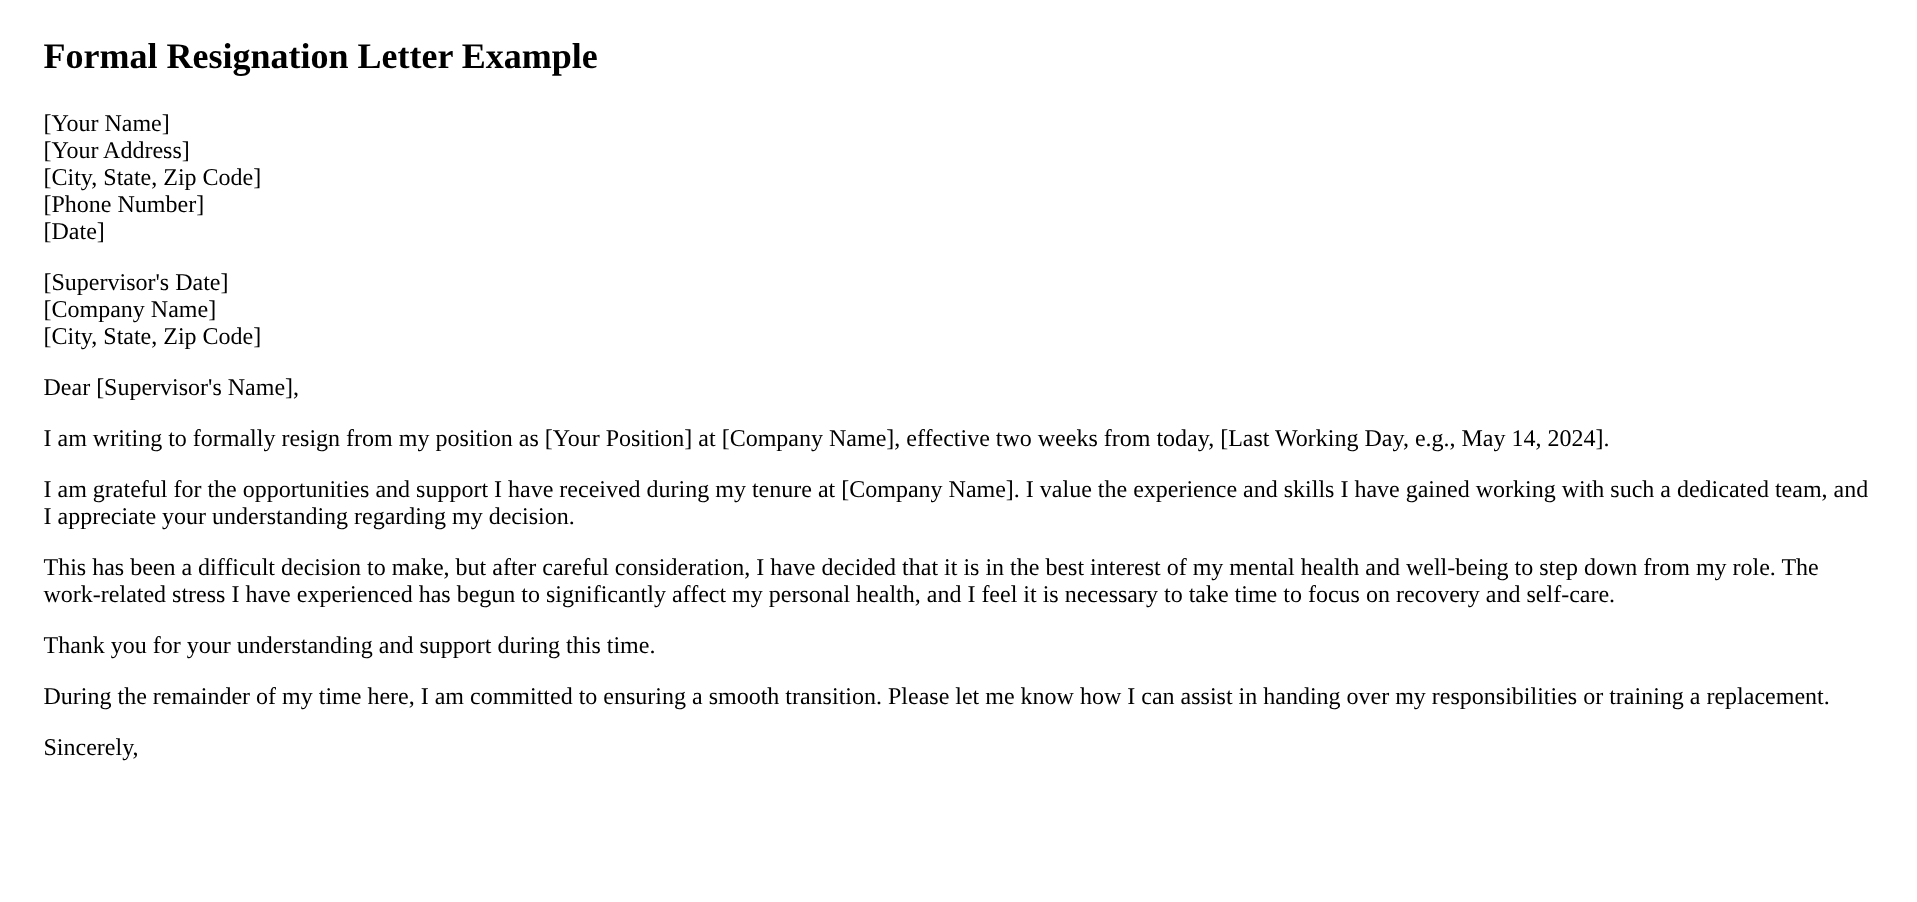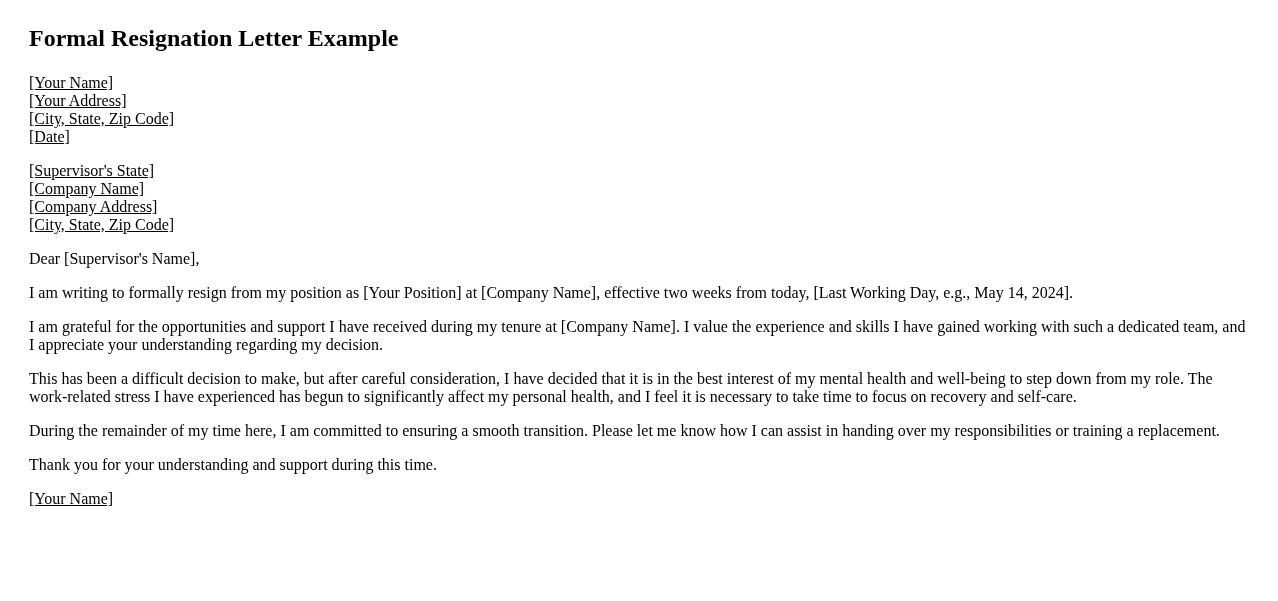--- a/index.html
+++ b/index.html
@@ -28,53 +28,53 @@
     margin: 0 0 22px 0;
     color: #000000;
   }
   .para {
     margin: 0 0 16px 0;
     padding: 0;
   }
   .para div {
     margin: 0;
     padding: 0;
-    text-decoration: underline;
   }
 </style>
 </head>
 <body>
 
 <div class="page">
 
   <h1 class="doc-title">Formal Resignation Letter Example</h1>
 
   <div class="para">
     <div>[Your Name]</div>
     <div>[Your Address]</div>
     <div>[City, State, Zip Code]</div>
+    <div>[Phone Number]</div>
     <div>[Date]</div>
   </div>
 
   <div class="para">
-    <div>[Supervisor's State]</div>
+    <div>[Supervisor's Date]</div>
     <div>[Company Name]</div>
-    <div>[Company Address]</div>
     <div>[City, State, Zip Code]</div>
   </div>
 
   <p class="para">Dear [Supervisor's Name],</p>
 
   <p class="para">I am writing to formally resign from my position as [Your Position] at [Company Name], effective two weeks from today, [Last Working Day, e.g., May 14, 2024].</p>
 
   <p class="para">I am grateful for the opportunities and support I have received during my tenure at [Company Name]. I value the experience and skills I have gained working with such a dedicated team, and I appreciate your understanding regarding my decision.</p>
 
   <p class="para">This has been a difficult decision to make, but after careful consideration, I have decided that it is in the best interest of my mental health and well-being to step down from my role. The work-related stress I have experienced has begun to significantly affect my personal health, and I feel it is necessary to take time to focus on recovery and self-care.</p>
 
+  <p class="para">Thank you for your understanding and support during this time.</p>
+
   <p class="para">During the remainder of my time here, I am committed to ensuring a smooth transition. Please let me know how I can assist in handing over my responsibilities or training a replacement.</p>
 
-  <p class="para">Thank you for your understanding and support during this time.</p>
-
   <div class="para">
+    <div>Sincerely,</div>
     <div>[Your Name]</div>
   </div>
 
 </div>
 
 </body></html>

